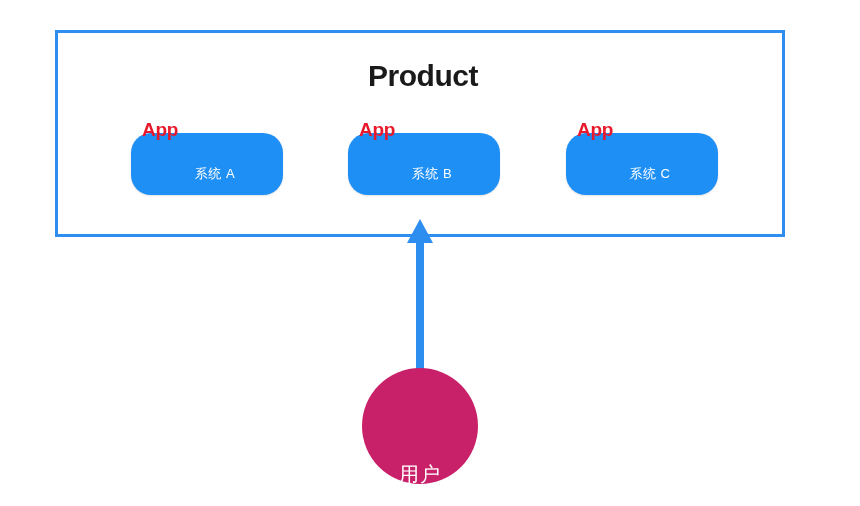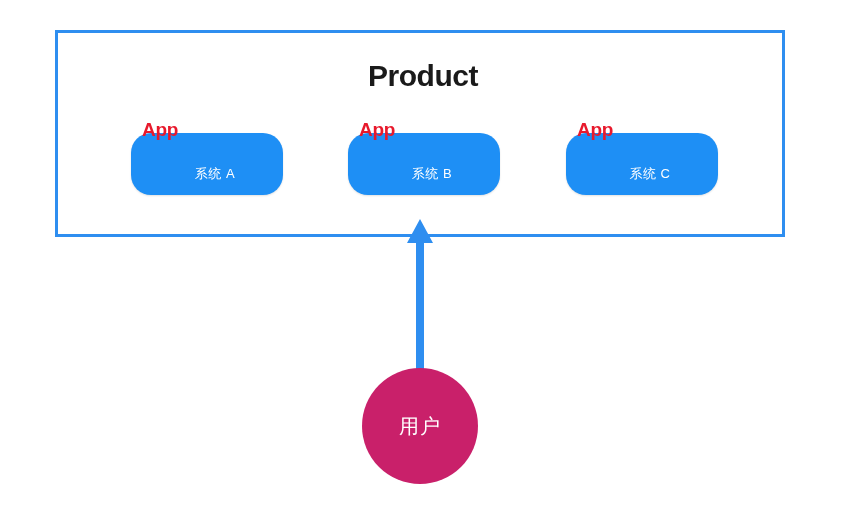--- a/index.html
+++ b/index.html
@@ -96,21 +96,21 @@
   
   .user-circle {
     position: absolute;
     left: 362px;
     top: 368px;
     width: 116px;
     height: 116px;
     border-radius: 50%;
     background: #c9206a;
     display: flex;
-    align-items: center;
+    align-items: flex-end;
     justify-content: center;
   }
   .user-label {
     color: #ffffff;
     font-size: 20px;
     letter-spacing: 1px;
     line-height: 1;
   }
 </style>
 </head>

